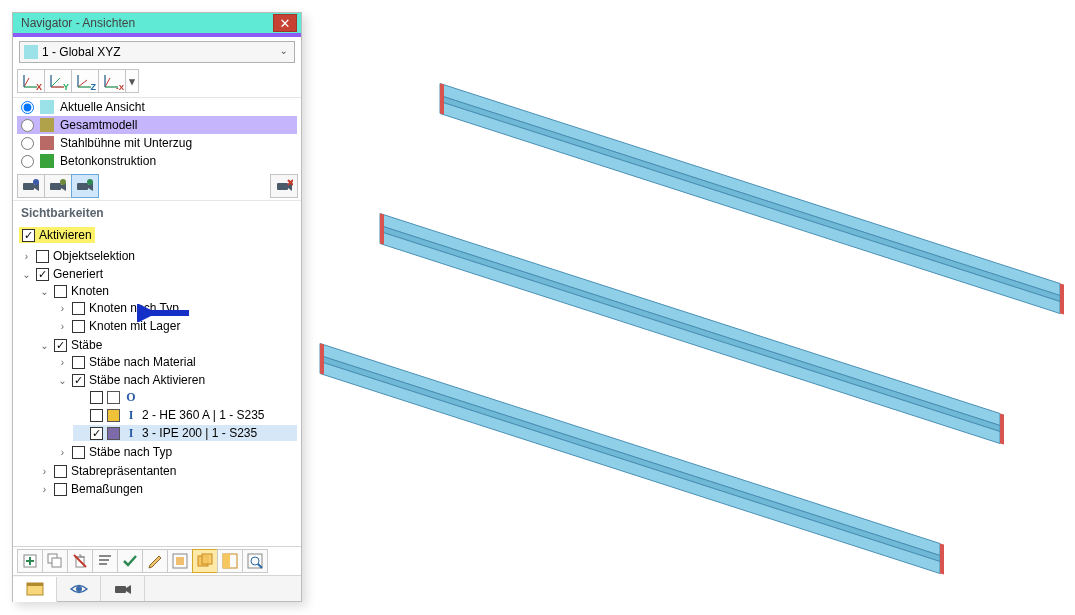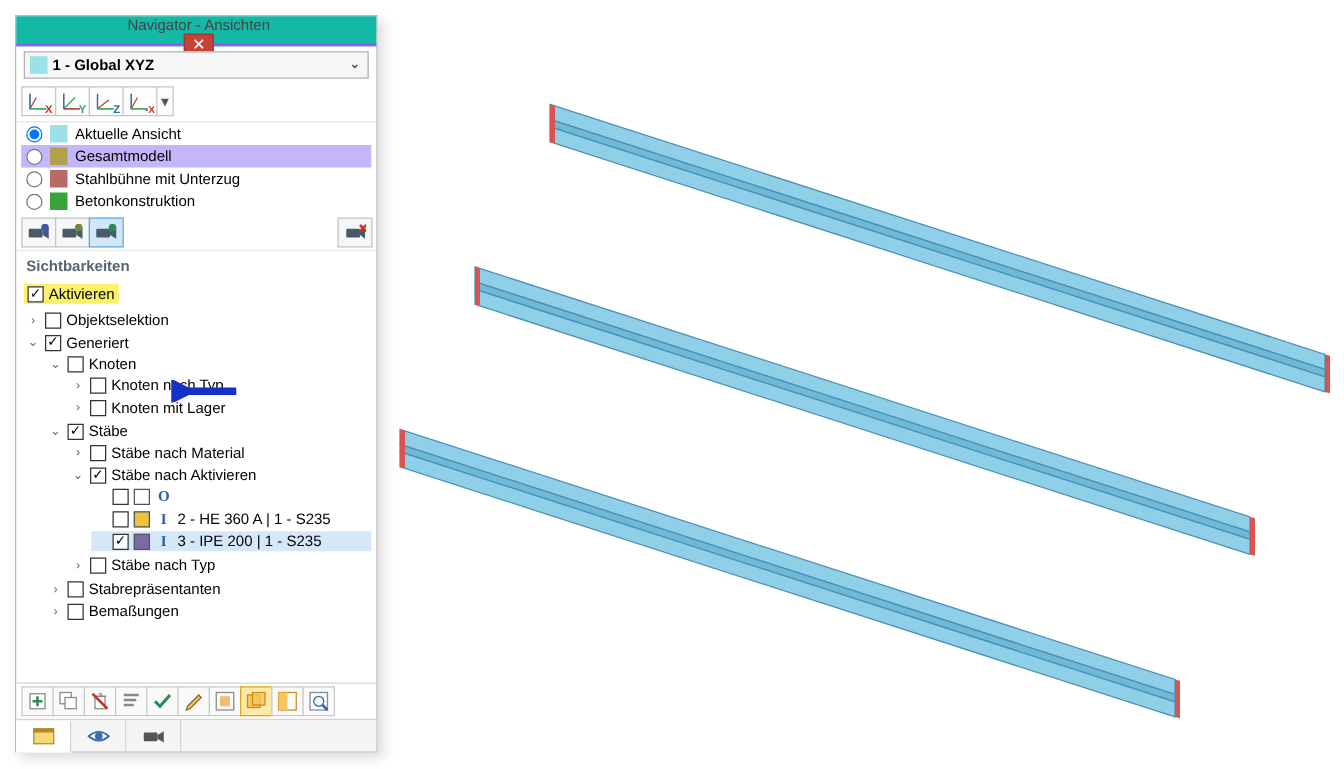--- a/index.html
+++ b/index.html
@@ -6,33 +6,32 @@
   body { margin: 0; background: #fff; width: 1075px; height: 615px; position: relative; overflow: hidden; }
 
   
   .panel {
     position: absolute; left: 12px; top: 12px; width: 290px; height: 590px;
     border: 1px solid #bcbcbc; background: #ffffff;
     box-shadow: 4px 4px 10px rgba(0,0,0,.15);
     display: flex; flex-direction: column;
   }
   .titlebar {
-    height: 24px; background: #14b8a6; border-bottom: 2px solid #8b5cf6;
+    height: 24px; background: #5eead4; border-bottom: 4px solid #8b5cf6;
     display: flex; align-items: center; padding: 0 4px 0 8px;
     font-size: 13px;
-    flex-direction: column;
   }
   .titlebar .ttl { flex: 1; color: #444; }
   .close-btn {
     width: 24px; height: 18px; background:#c64232; color:#fff;
     display:flex; align-items:center; justify-content:center;
     font-size:13px; cursor:pointer; border:1px solid #a2362a;
   }
   .selector-row {
-    display:flex; align-items:center; padding:4px 6px; gap:4px;font-weight:bold;
+    display:flex; align-items:center; padding:4px 6px; gap:4px;
   }
   .swatch {
     width:14px; height:14px; display:inline-block;
   }
   .combo {
     flex:1; height:22px; border:1px solid #b0b0b0; background:#f6f6f6;
     display:flex; align-items:center; padding:0 4px; position:relative;
   }
   .combo .caret {
     position:absolute; right:6px; top:3px; font-size:10px; color:#555;

